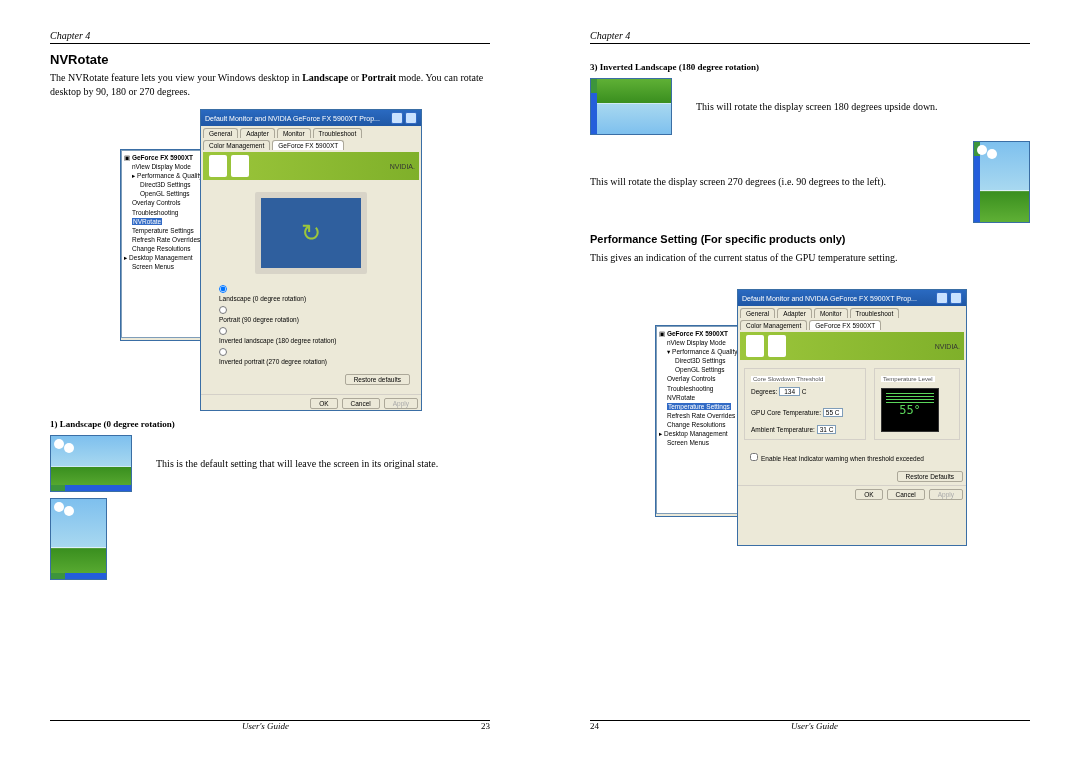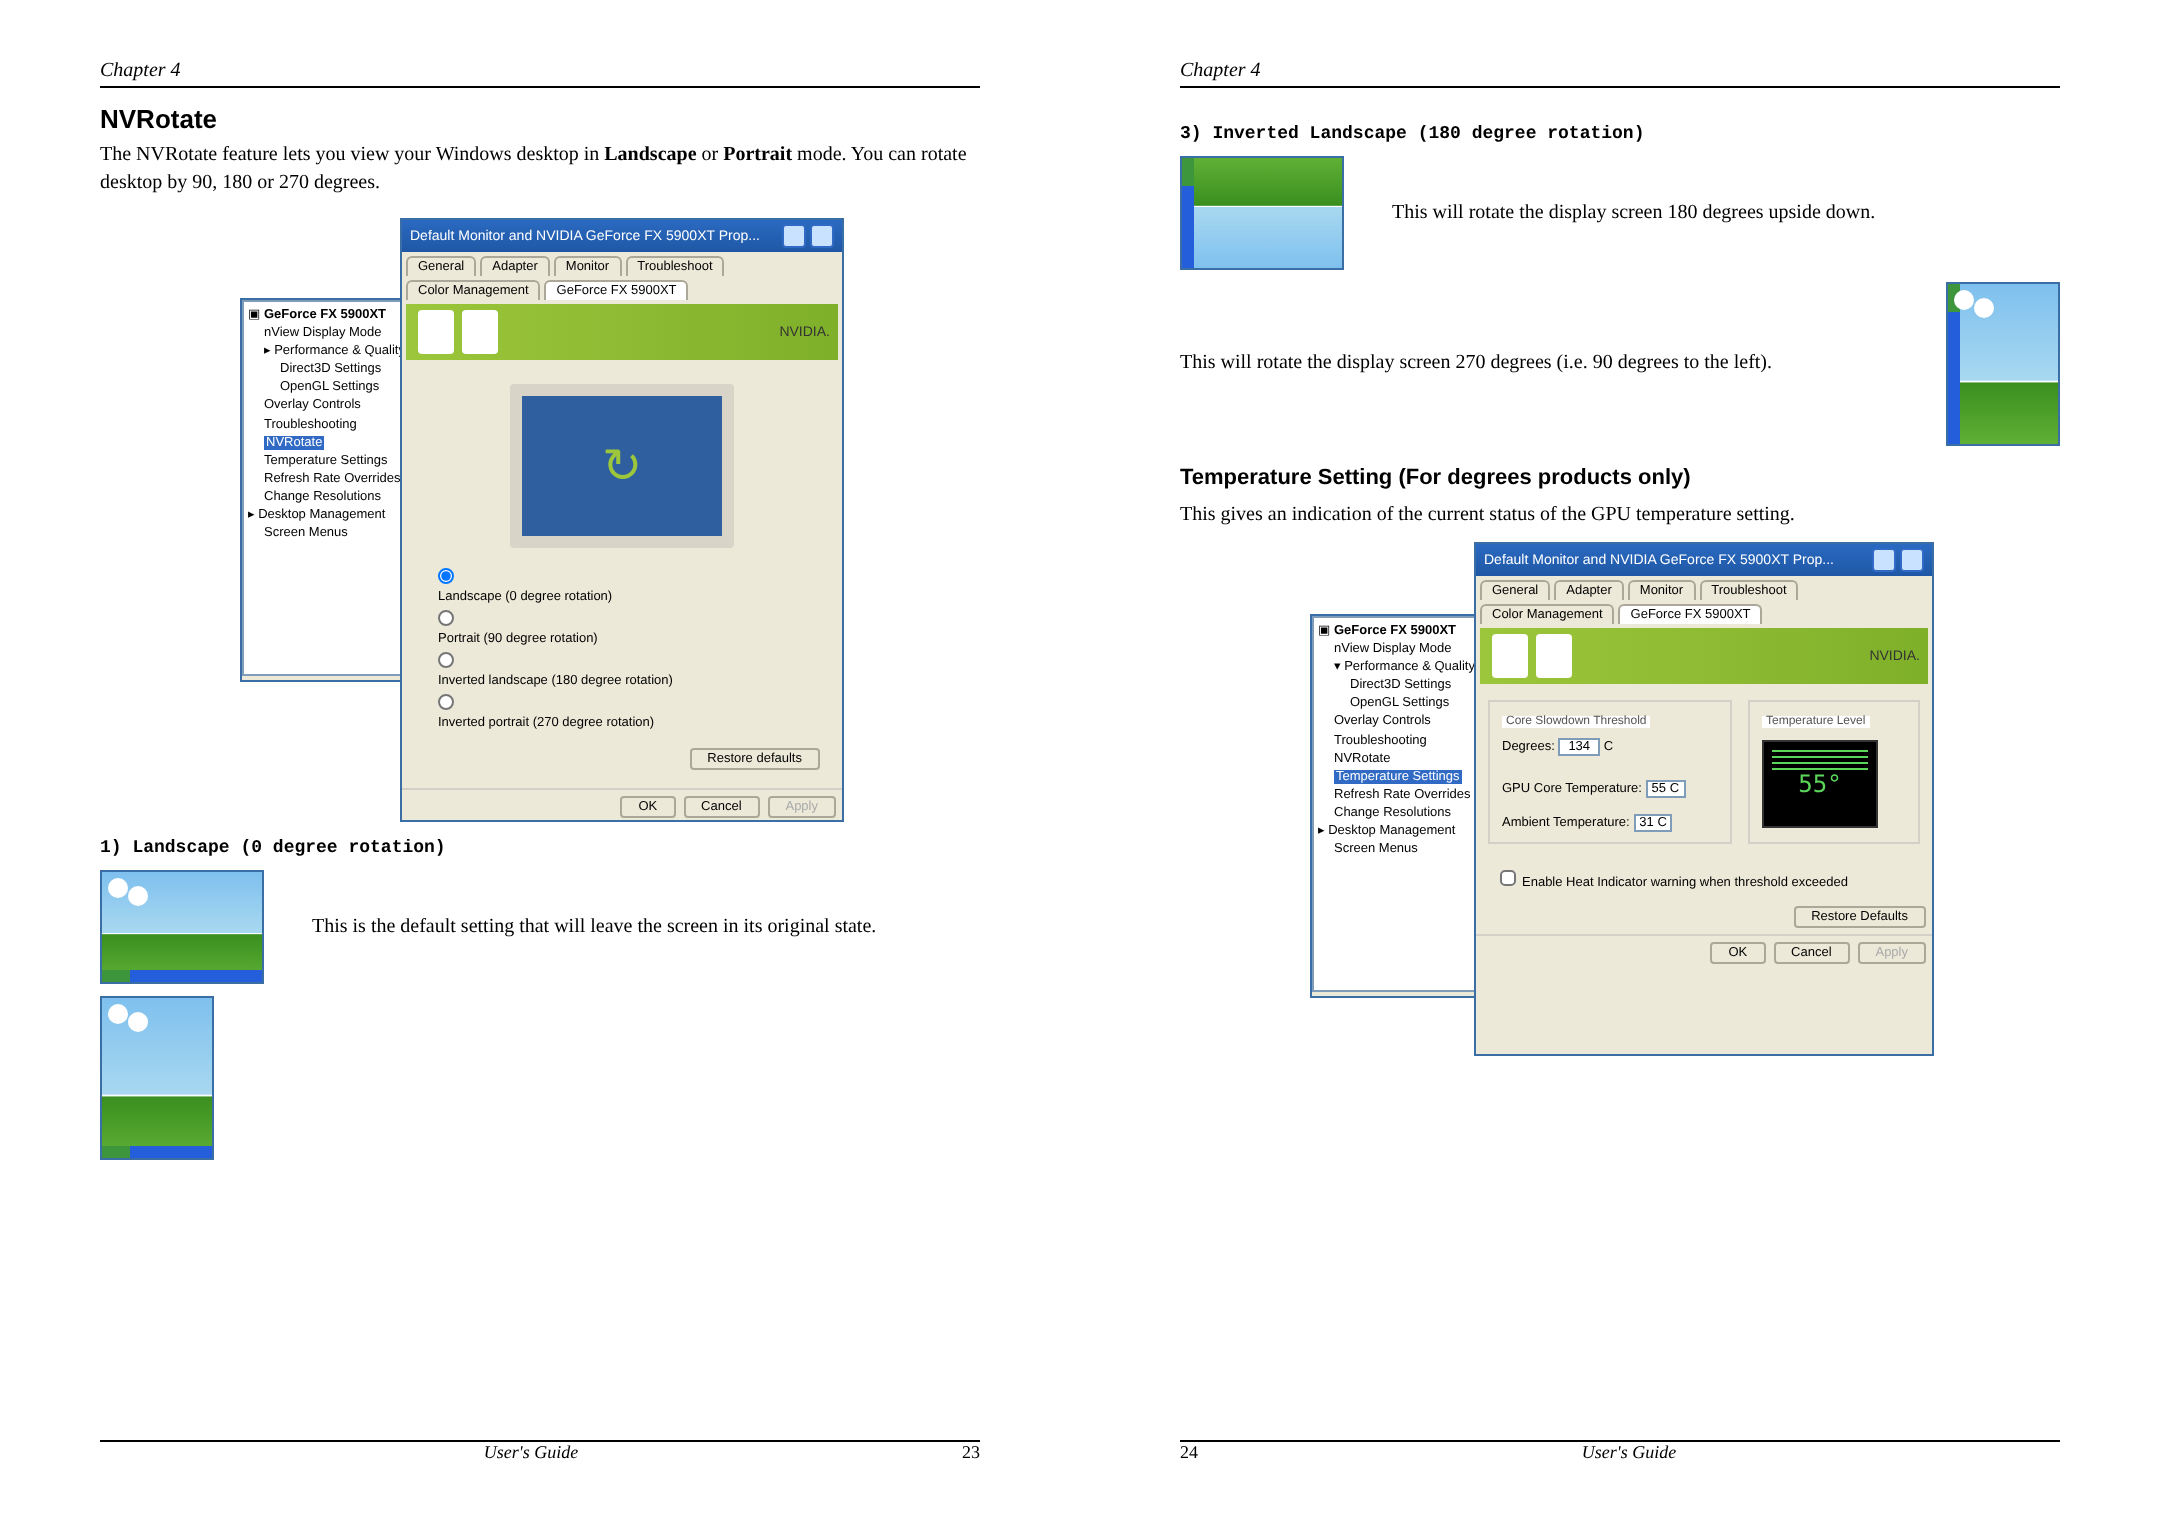--- a/index.html
+++ b/index.html
@@ -23,21 +23,21 @@
     font-style: italic;
     font-size: 10px;
     border-bottom: 1px solid #000;
     padding-bottom: 2px;
     margin-bottom: 8px;
   }
   .page-left .chapter-header { text-align: left; }
   .page-right .chapter-header { text-align: left; }
   h2 { font-size: 13px; font-weight: bold; margin: 8px 0 4px 0; font-family: Arial, sans-serif; }
   h3 { font-size: 11px; font-weight: bold; margin: 10px 0 6px 0; font-family: Arial, sans-serif; }
-  .subhead { font-size: 9px; font-weight: bold; font-family: Liberation Mono, monospace; margin: 10px 0 6px 0; }
+  .subhead { font-size: 9px; font-weight: bold; font-family: Liberation Serif, serif; margin: 10px 0 6px 0; }
   p { font-size: 10px; line-height: 1.4; margin: 4px 0; }
   .footer {
     position: absolute;
     bottom: 32px;
     left: 50px;
     right: 50px;
     border-top: 1px solid #000000;
     padding-top: 0;
     font-size: 9px;
   }
@@ -77,21 +77,21 @@
   .thumb-sky-port { background: linear-gradient(#7ec0ee 0%, #a8d8f0 60%, #fff 61%, #3a8f1f 62%, #5fb035 100%); position:relative;}
   .thumb-sky::after,.thumb-sky-port::after{content:"";position:absolute;left:3px;top:3px;width:10px;height:10px;background:#fff;border-radius:50%;box-shadow:10px 4px 0 #fff;}
   .taskbar{position:absolute;left:0;right:0;bottom:0;height:6px;background:#245edb;}
   .taskbar .start{width:14px;height:6px;background:#3d953c;float:left;}
   .taskbar-left{top:0;bottom:0;left:0;width:6px;height:auto;right:auto;}
   .taskbar-left .start{width:6px;height:14px;}
 
   .row { display:flex; align-items:center; gap:24px; margin:6px 0;}
   .row p { flex:1; text-align:justify;}
 
-  .temp-shot { width:310px; height:255px; margin:6px auto; position:relative;}
+  .temp-shot { width:310px; height:255px; margin:24px auto; position:relative;}
   .temp-gauge { width:56px;height:42px;background:#000;display:flex;align-items:center;justify-content:center;color:#5bd65b;font-family:monospace;font-size:12px;border:1px solid #333;}
   .temp-lines{position:absolute;top:4px;left:4px;right:4px;display:flex;flex-direction:column;gap:2px;}
   .temp-lines span{height:1px;background:#5bd65b;display:block;}
   .fieldgrp{border:1px solid #d4d0c8;padding:6px;margin:2px;font-size:6.5px;}
   .fieldgrp .lbl{margin-top:-10px;background:#fff;display:inline-block;padding:0 2px;font-size:6px;color:#555;}
 </style>
 </head>
 <body>
 
 <div class="page page-left">
@@ -205,21 +205,21 @@
 
   <div class="row">
     <p>This will rotate the display screen 270 degrees (i.e. 90 degrees to the left).</p>
     <span class="thumb-port thumb-sky-port">
         <span class="taskbar taskbar-left">
           <span class="start"></span>
         </span>
       </span>
   </div>
 
-  <h3>Temperature Setting (For degrees products only)</h3>
+  <h3>Performance Setting (For specific products only)</h3>
   <p>This gives an indication of the current status of the GPU temperature setting.</p>
 
   <div class="temp-shot">
     <div class="win" style="left:0;top:36px;width:110px;height:190px;">
       <div class="treebox" style="height:182px;">
         <div>▣ <b>GeForce FX 5900XT</b></div>
         <div style="padding-left:8px;">
           <div>nView Display Mode</div>
           <div>▾ <span>Performance &amp; Quality</span></div>
           <div style="padding-left:8px;">Direct3D Settings</div>

